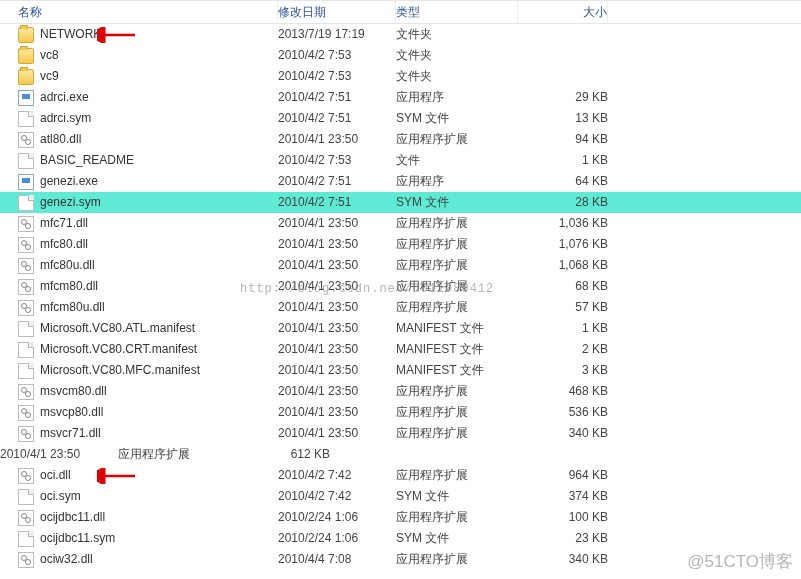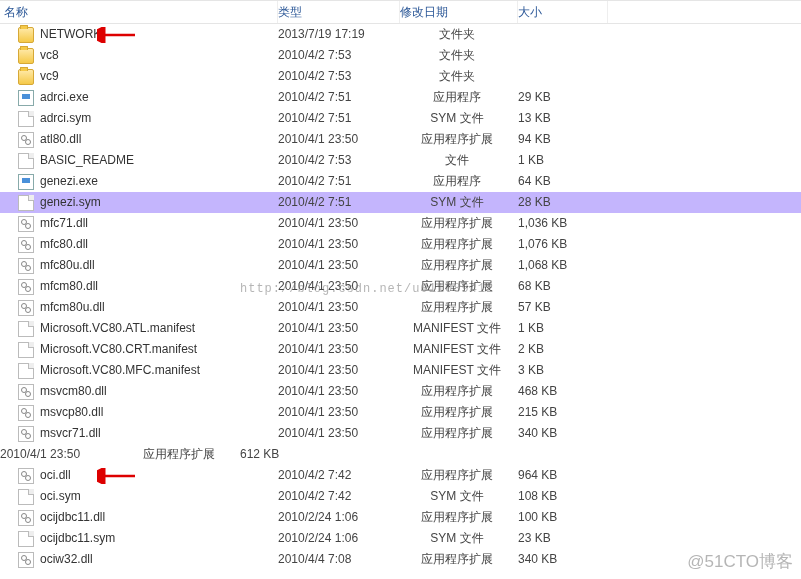--- a/index.html
+++ b/index.html
@@ -17,35 +17,35 @@
   display: flex;
   height: 24px;
   border-top: 1px solid #e5e5e5;
   border-bottom: 1px solid #e5e5e5;
   align-items: center;
   color: #2b5797;
 }
 .col-name { width: 278px; padding-left: 18px; }
 .col-date { width: 118px; }
 .col-type { width: 122px; }
-.col-size { width: 90px; padding-right: 10px; }
+.col-size { width: 90px; text-align: right; }
 .header .col { height: 100%; line-height: 22px; border-right: 1px solid #eee; }
-.header .col-name { padding-left: 4px; }
+.header .col-name { padding-left: 18px; }
 .rows { }
 .row {
   display: flex;
   height: 21px;
   line-height: 21px;
   align-items: center;
   cursor: default;
 }
-.row.selected { background: #c4b5fd; }
+.row.selected { background: #5eead4; }
 .row .col-name { display: flex; align-items: center; padding-left: 18px; }
 .row .col-date { color: #444; }
-.row .col-type { color: #444; text-align: center; }
+.row .col-type { color: #444; }
 .row .col-size { color: #444; }
 .icon {
   width: 16px; height: 16px; margin-right: 6px; flex: 0 0 16px;
   display: inline-flex; align-items: center; justify-content: center;
 }
 .ic-folder { background: linear-gradient(#ffe9a8,#f5c948); border:1px solid #d6a836; border-radius:2px; position:relative; }
 .ic-folder::before { content:""; position:absolute; top:-3px; left:1px; width:6px; height:3px; background:#f5c948; border:1px solid #d6a836; border-bottom:none; border-radius:1px 1px 0 0; }
 .ic-exe { background:#fff; border:1px solid #8aa; position:relative; }
 .ic-exe::after { content:""; position:absolute; left:3px; top:3px; width:8px; height:5px; background:#4a90d9; }
 .ic-file { background:#fff; border:1px solid #bbb; position:relative; }
@@ -73,22 +73,22 @@
   color: rgba(150,150,150,0.7);
   font-size: 17px;
   pointer-events: none;
 }
 </style>
 </head>
 <body>
 
 <div class="header">
   <div class="col col-name">名称</div>
+  <div class="col col-date">修改日期</div>
   <div class="col col-type">类型</div>
-  <div class="col col-date">修改日期</div>
   <div class="col col-size">大小</div>
 </div>
 
 <div class="rows" id="rows">
     <div class="row">
       <div class="col-name">
         <span class="icon ic-folder"></span>
         <span>NETWORK</span>
       </div>
       <div class="col-date">2013/7/19 17:19</div>
@@ -248,21 +248,21 @@
       <div class="col-type">应用程序扩展</div>
       <div class="col-size">468 KB</div>
     </div>
     <div class="row">
       <div class="col-name">
         <span class="icon ic-dll"></span>
         <span>msvcp80.dll</span>
       </div>
       <div class="col-date">2010/4/1 23:50</div>
       <div class="col-type">应用程序扩展</div>
-      <div class="col-size">215 KB</div>
+      <div class="col-size">536 KB</div>
     </div>
     <div class="row">
       <div class="col-name">
         <span class="icon ic-dll"></span>
         <span>msvcr71.dll</span>
       </div>
       <div class="col-date">2010/4/1 23:50</div>
       <div class="col-type">应用程序扩展</div>
       <div class="col-size">340 KB</div>
     </div>
@@ -280,21 +280,21 @@
       <div class="col-type">应用程序扩展</div>
       <div class="col-size">964 KB</div>
     </div>
     <div class="row">
       <div class="col-name">
         <span class="icon ic-file"></span>
         <span>oci.sym</span>
       </div>
       <div class="col-date">2010/4/2 7:42</div>
       <div class="col-type">SYM 文件</div>
-      <div class="col-size">108 KB</div>
+      <div class="col-size">374 KB</div>
     </div>
     <div class="row">
       <div class="col-name">
         <span class="icon ic-dll"></span>
         <span>ocijdbc11.dll</span>
       </div>
       <div class="col-date">2010/2/24 1:06</div>
       <div class="col-type">应用程序扩展</div>
       <div class="col-size">100 KB</div>
     </div>

